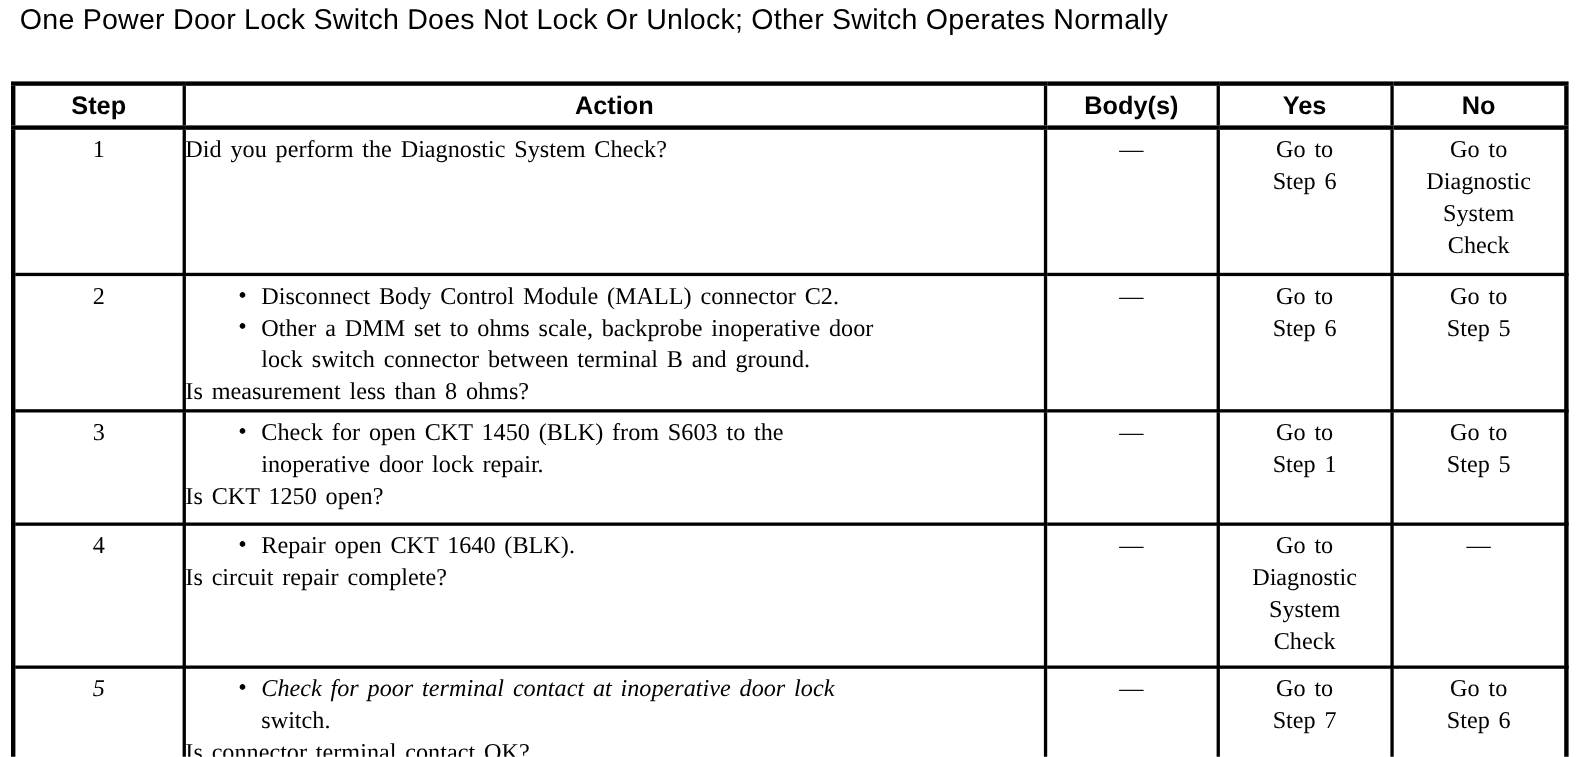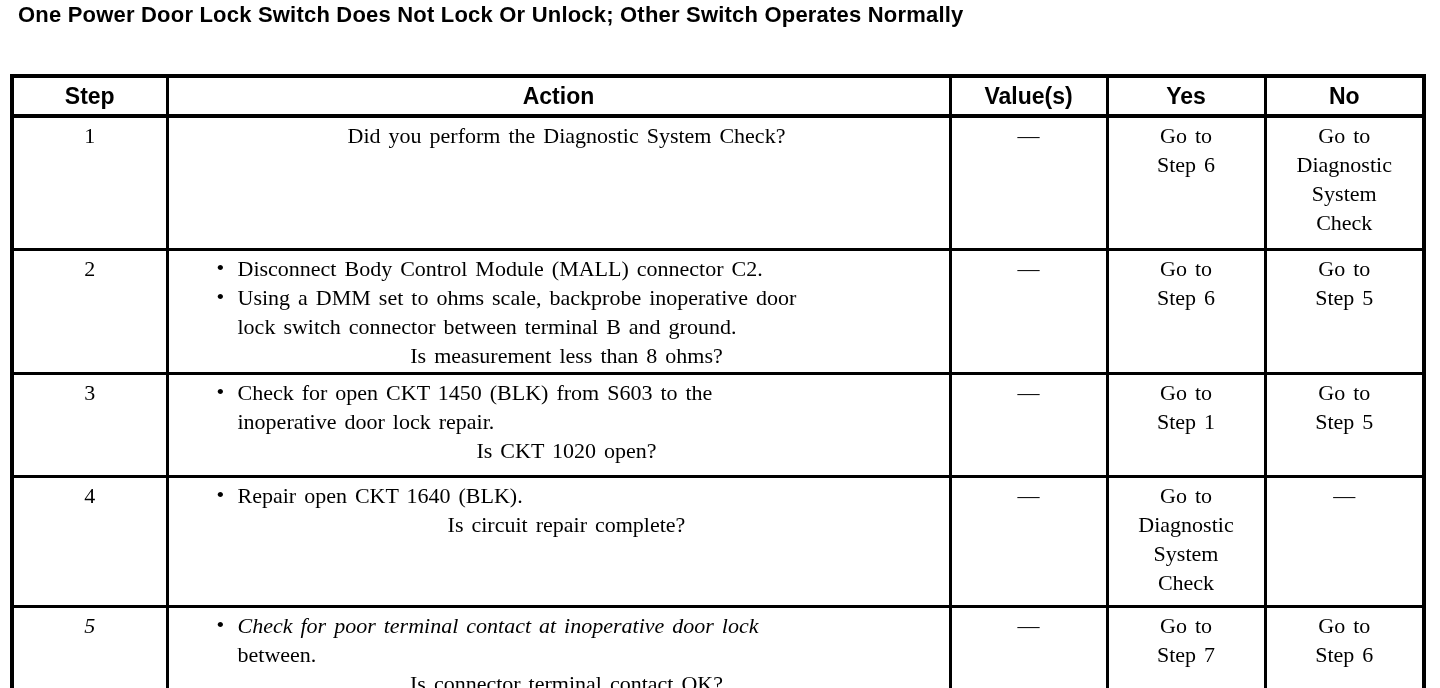--- a/index.html
+++ b/index.html
@@ -15,22 +15,22 @@
     font-family: "Liberation Serif", serif;
     overflow: hidden;
   }
   .page-title {
     position: absolute;
     left: 18px;
     top: 2px;
     width: 1412px;
     margin: 0;
     font-family: "Liberation Sans", sans-serif;
-    font-weight: bold;
-    font-size: 22px;
+    font-weight: normal;
+    font-size: 26px;
     letter-spacing: 0.2px;
     white-space: nowrap;
   }
   table.diag-table {
     position: absolute;
     left: 10px;
     top: 74px;
     width: 1412px;
     border-collapse: collapse;
     table-layout: fixed;
@@ -67,21 +67,21 @@
     position: relative;
     margin-left: 44px;
     padding-left: 25px;
   }
   .bullet::before {
     content: "\2022";
     position: absolute;
     left: 4px;
     top: -1px;
   }
-  .question { margin-left: 16px; text-align: center; }
+  .question { margin-left: 0; }
 
   
   tbody tr:nth-child(1) { height: 133px; }
   tbody tr:nth-child(2) { height: 124px; }
   tbody tr:nth-child(3) { height: 103px; }
   tbody tr:nth-child(4) { height: 130px; }
   tbody tr:nth-child(5) { height: 88px;  }
 
   
   tbody tr:nth-child(5) .step-cell,
@@ -98,70 +98,70 @@
       <col style="width:155px">
       <col style="width:783px">
       <col style="width:157px">
       <col style="width:158px">
       <col style="width:159px">
     </colgroup>
     <thead>
       <tr>
         <th>Step</th>
         <th>Action</th>
-        <th>Value(s)</th>
+        <th>Body(s)</th>
         <th>Yes</th>
         <th>No</th>
       </tr>
     </thead>
     <tbody>
         <tr>
           <td class="step-cell">1</td>
           <td class="action-cell">
             <div class="question"><span class="line1">Did you perform the Diagnostic System Check?</span></div>
           </td>
           <td class="value-cell">—</td>
           <td class="yes-cell"><span class="line1">Go to</span><br><span class="line2">Step 6</span></td>
           <td class="no-cell"><span class="line1">Go to</span><br><span class="line2">Diagnostic</span><br><span class="line3">System</span><br><span class="line4">Check</span></td>
         </tr>
         <tr>
           <td class="step-cell">2</td>
           <td class="action-cell">
             <div class="bullet"><span class="line1">Disconnect Body Control Module (MALL) connector C2.</span></div>
-            <div class="bullet"><span class="line1">Using a DMM set to ohms scale, backprobe inoperative door</span><br><span class="line2">lock switch connector between terminal B and ground.</span></div>
+            <div class="bullet"><span class="line1">Other a DMM set to ohms scale, backprobe inoperative door</span><br><span class="line2">lock switch connector between terminal B and ground.</span></div>
             <div class="question"><span class="line1">Is measurement less than 8 ohms?</span></div>
           </td>
           <td class="value-cell">—</td>
           <td class="yes-cell"><span class="line1">Go to</span><br><span class="line2">Step 6</span></td>
           <td class="no-cell"><span class="line1">Go to</span><br><span class="line2">Step 5</span></td>
         </tr>
         <tr>
           <td class="step-cell">3</td>
           <td class="action-cell">
             <div class="bullet"><span class="line1">Check for open CKT 1450 (BLK) from S603 to the</span><br><span class="line2">inoperative door lock repair.</span></div>
-            <div class="question"><span class="line1">Is CKT 1020 open?</span></div>
+            <div class="question"><span class="line1">Is CKT 1250 open?</span></div>
           </td>
           <td class="value-cell">—</td>
           <td class="yes-cell"><span class="line1">Go to</span><br><span class="line2">Step 1</span></td>
           <td class="no-cell"><span class="line1">Go to</span><br><span class="line2">Step 5</span></td>
         </tr>
         <tr>
           <td class="step-cell">4</td>
           <td class="action-cell">
             <div class="bullet"><span class="line1">Repair open CKT 1640 (BLK).</span></div>
             <div class="question"><span class="line1">Is circuit repair complete?</span></div>
           </td>
           <td class="value-cell">—</td>
           <td class="yes-cell"><span class="line1">Go to</span><br><span class="line2">Diagnostic</span><br><span class="line3">System</span><br><span class="line4">Check</span></td>
           <td class="no-cell"><span class="line1">—</span></td>
         </tr>
         <tr>
           <td class="step-cell">5</td>
           <td class="action-cell">
-            <div class="bullet"><span class="line1">Check for poor terminal contact at inoperative door lock</span><br><span class="line2">between.</span></div>
+            <div class="bullet"><span class="line1">Check for poor terminal contact at inoperative door lock</span><br><span class="line2">switch.</span></div>
             <div class="question"><span class="line1">Is connector terminal contact OK?</span></div>
           </td>
           <td class="value-cell">—</td>
           <td class="yes-cell"><span class="line1">Go to</span><br><span class="line2">Step 7</span></td>
           <td class="no-cell"><span class="line1">Go to</span><br><span class="line2">Step 6</span></td>
         </tr>
       </tbody>
   </table>
 </div>
 

